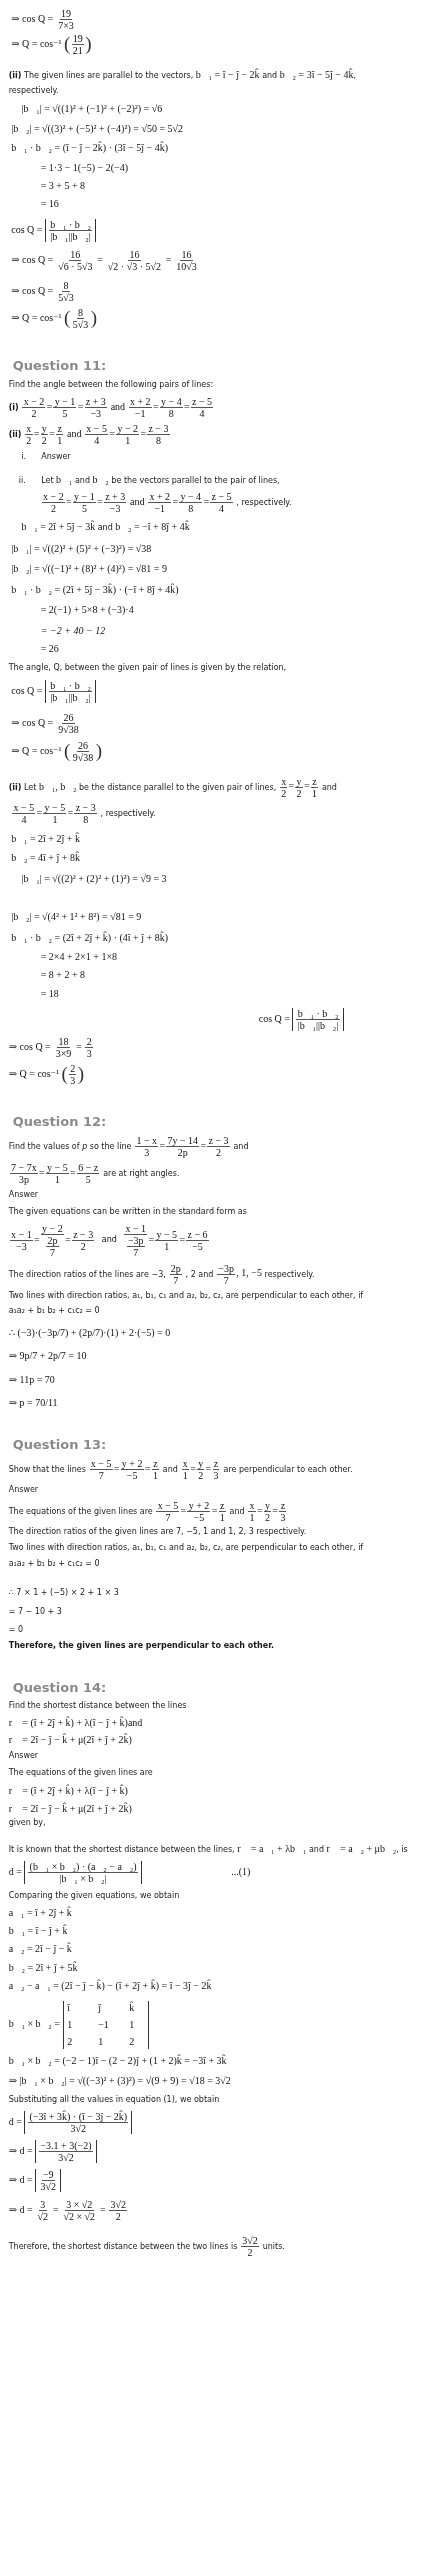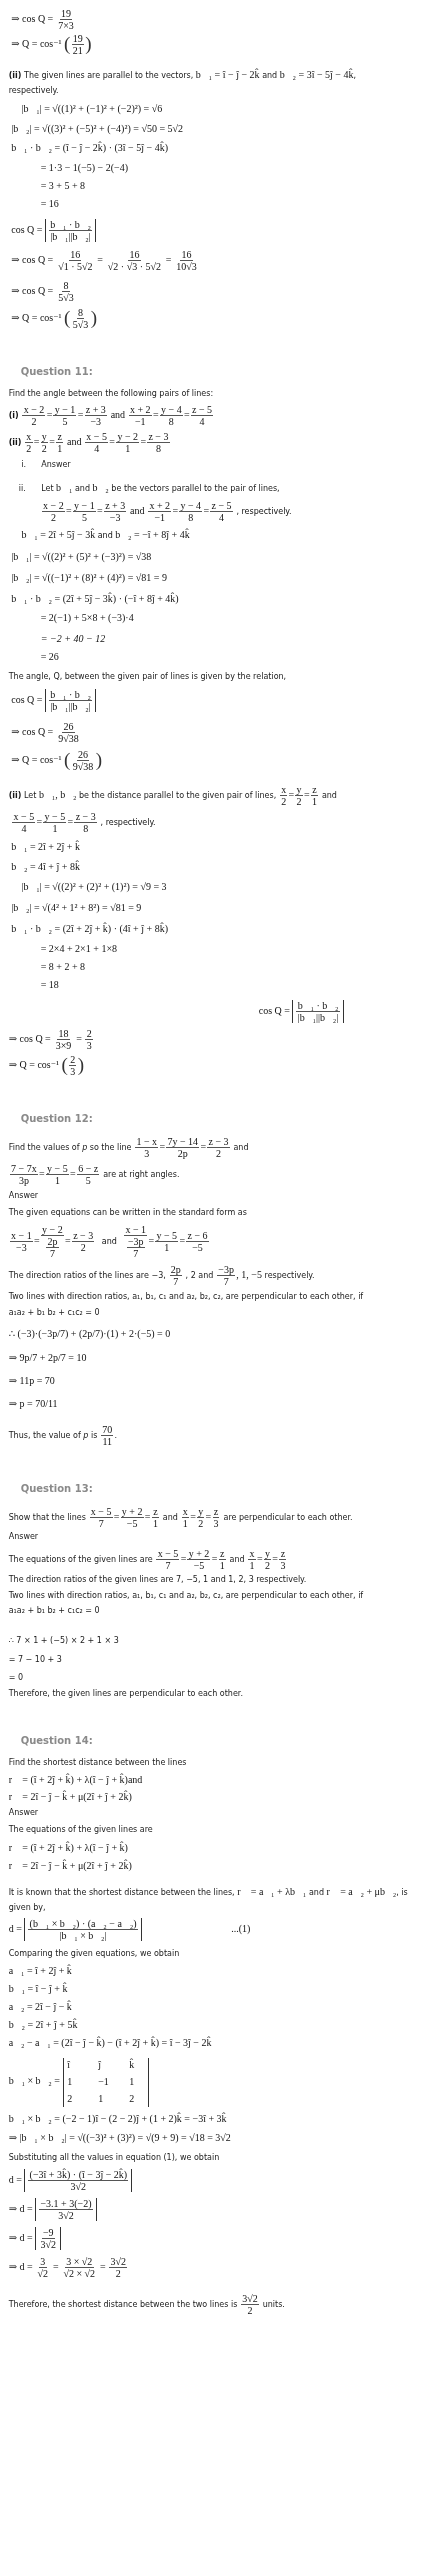--- a/index.html
+++ b/index.html
@@ -18,22 +18,22 @@
     color: #111;
     line-height: 1.2;
   }
   .line { display: block; margin: 0; }
   .eq { padding-left: 2.5px; }
   .ind2 { padding-left: 32px; }
   .qh {
     font-family: "DejaVu Sans", sans-serif;
     font-weight: bold;
     color: #8a8a8a;
-    font-size: 10px;
-    margin: 12px;
+    font-size: 13px;
+    margin: 4px;
   }
   .txt { margin: 0; line-height: 1.35; }
   .b { font-weight: bold; }
   .frac {
     display: inline-flex;
     flex-direction: column;
     align-items: center;
     vertical-align: middle;
     margin: 0 1.2px;
   }
@@ -87,21 +87,21 @@
       <span>cos Q =</span>
       <span class="absbar"><span class="frac">
             <span class="n">b⃗₁ · b⃗₂</span>
             <span class="d">|b⃗₁||b⃗₂|</span>
           </span></span>
     </div>
     <div class="m line eq" style="margin-top:7.5px;">
       <span>⇒ cos Q =</span>
       <span class="frac">
           <span class="n">16</span>
-          <span class="d">√1 · 5√2</span>
+          <span class="d">√6 · 5√3</span>
         </span> =
       <span class="frac">
           <span class="n">16</span>
           <span class="d">√2 · √3 · 5√2</span>
         </span> =
       <span class="frac">
           <span class="n">16</span>
           <span class="d">10√3</span>
         </span>
     </div>
@@ -271,21 +271,21 @@
           <span class="d">1</span>
         </span>=<span class="frac">
           <span class="n">z − 3</span>
           <span class="d">8</span>
         </span>
       <span style="font-family:'DejaVu Sans',sans-serif;font-size:8px;">, respectively.</span>
     </div>
     <div class="m line eq" style="margin-top:7.5px;">b⃗₁ = 2î + 2ĵ + k̂</div>
     <div class="m line eq" style="margin-top:7.5px;">b⃗₂ = 4î + ĵ + 8k̂</div>
     <div class="m line eq" style="margin-top:8.7px;">∴ |b⃗₁| = √((2)² + (2)² + (1)²) = √9 = 3</div>
-    <div class="m line eq" style="margin-top:9px;">|b⃗₂| = √(4² + 1² + 8²) = √81 = 9</div>
+    <div class="m line eq" style="margin-top:26px;">|b⃗₂| = √(4² + 1² + 8²) = √81 = 9</div>
     <div class="m line eq" style="margin-top:8.7px;">b⃗₁ · b⃗₂ = (2î + 2ĵ + k̂) · (4î + ĵ + 8k̂)</div>
     <div class="m line ind2" style="margin-top:7.5px;">= 2×4 + 2×1 + 1×8</div>
     <div class="m line ind2" style="margin-top:6.2px;">= 8 + 2 + 8</div>
     <div class="m line ind2" style="margin-top:6.2px;">= 18</div>
     <div class="m line" style="margin-top:8.7px; padding-left:250px;">
       <span>cos Q =</span>
       <span class="absbar"><span class="frac">
             <span class="n">b⃗₁ · b⃗₂</span>
             <span class="d">|b⃗₁||b⃗₂|</span>
           </span></span>
@@ -386,29 +386,20 @@
             <span class="d">7</span>
           </span><span>, 1, −5</span></span>
       <span>respectively.</span>
     </p>
     <p class="txt" style="margin-top:5px;">Two lines with direction ratios, a₁, b₁, c₁ and a₂, b₂, c₂, are perpendicular to each other, if</p>
     <p class="txt" style="margin-top:5px;">a₁a₂ + b₁ b₂ + c₁c₂ = 0</p>
     <div class="m line" style="margin-top:10px;">∴ (−3)·(−3p/7) + (2p/7)·(1) + 2·(−5) = 0</div>
     <div class="m line" style="margin-top:11.2px;">⇒ 9p/7 + 2p/7 = 10</div>
     <div class="m line" style="margin-top:11.2px;">⇒ 11p = 70</div>
     <div class="m line" style="margin-top:11.2px;">⇒ p = 70/11</div>
-    <p class="txt" style="margin-top:13.7px;">
-      <span>Thus, the value of</span>
-      <i>p</i>
-      <span>is</span>
-      <span class="m"><span class="frac">
-            <span class="n">70</span>
-            <span class="d">11</span>
-          </span></span><span>.</span>
-    </p>
   </section>
 
   <div class="gap-l"></div>
 
   <section>
     <h3 class="qh">Question 13:</h3>
     <p class="txt" style="margin-top:6.2px;">
       <span>Show that the lines</span>
       <span class="m"><span class="frac">
             <span class="n">x − 5</span>
@@ -457,43 +448,43 @@
             <span class="n">z</span>
             <span class="d">3</span>
           </span></span>
     </p>
     <p class="txt" style="margin-top:3.7px;">The direction ratios of the given lines are 7, −5, 1 and 1, 2, 3 respectively.</p>
     <p class="txt" style="margin-top:5px;">Two lines with direction ratios, a₁, b₁, c₁ and a₂, b₂, c₂, are perpendicular to each other, if</p>
     <p class="txt" style="margin-top:5px;">a₁a₂ + b₁ b₂ + c₁c₂ = 0</p>
     <p class="txt" style="margin-top:19px;">∴ 7 × 1 + (−5) × 2 + 1 × 3</p>
     <p class="txt" style="margin-top:7.5px;">= 7 − 10 + 3</p>
     <p class="txt" style="margin-top:7.5px;">= 0</p>
-    <p class="txt" style="margin-top:5px;">Therefore, the given lines are perpendicular to each other.</p>
+    <p class="txt" style="margin-top:5px;font-weight:bold;">Therefore, the given lines are perpendicular to each other.</p>
   </section>
 
   <div class="gap-l"></div>
 
   <section>
     <h3 class="qh">Question 14:</h3>
     <p class="txt" style="margin-top:6.2px;">Find the shortest distance between the lines</p>
     <div class="m line" style="margin-top:5px;">
       <span>r⃗ = (î + 2ĵ + k̂) + λ(î − ĵ + k̂)</span><span>and</span>
     </div>
     <div class="m line" style="margin-top:5px;">r⃗ = 2î − ĵ − k̂ + μ(2î + ĵ + 2k̂)</div>
     <p class="txt" style="margin-top:5px;">Answer</p>
     <p class="txt" style="margin-top:6.2px;">The equations of the given lines are</p>
     <div class="m line" style="margin-top:6.2px;">r⃗ = (î + 2ĵ + k̂) + λ(î − ĵ + k̂)</div>
     <div class="m line" style="margin-top:6.2px;">r⃗ = 2î − ĵ − k̂ + μ(2î + ĵ + 2k̂)</div>
+    <p class="txt" style="margin-top:3.7px;">given by,</p>
     <p class="txt" style="margin-top:13.7px;">
       <span>It is known that the shortest distance between the lines,</span>
       <span class="m">r⃗ = a⃗₁ + λb⃗₁</span>
       <span>and</span>
       <span class="m">r⃗ = a⃗₂ + μb⃗₂</span><span>, is</span>
     </p>
-    <p class="txt" style="margin-top:3.7px;">given by,</p>
     <div class="m line" style="margin-top:5px;">
       <span>d =</span>
       <span class="absbar"><span class="frac">
             <span class="n">(b⃗₁ × b⃗₂) · (a⃗₂ − a⃗₂)</span>
             <span class="d">|b⃗₁ × b⃗₂|</span>
           </span></span>
       <span style="margin-left:87px;">...(1)</span>
     </div>
     <p class="txt" style="margin-top:7.5px;">Comparing the given equations, we obtain</p>
     <div class="m line" style="margin-top:5px;">a⃗₁ = î + 2ĵ + k̂</div>

